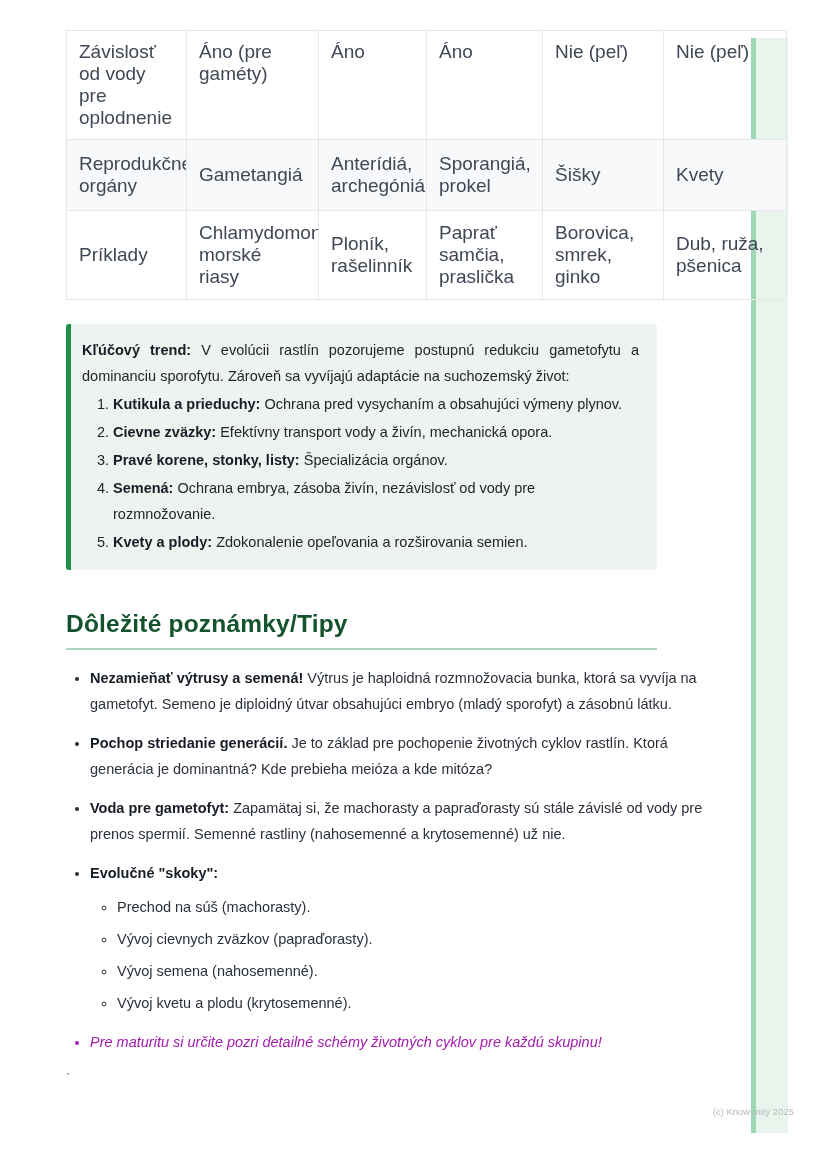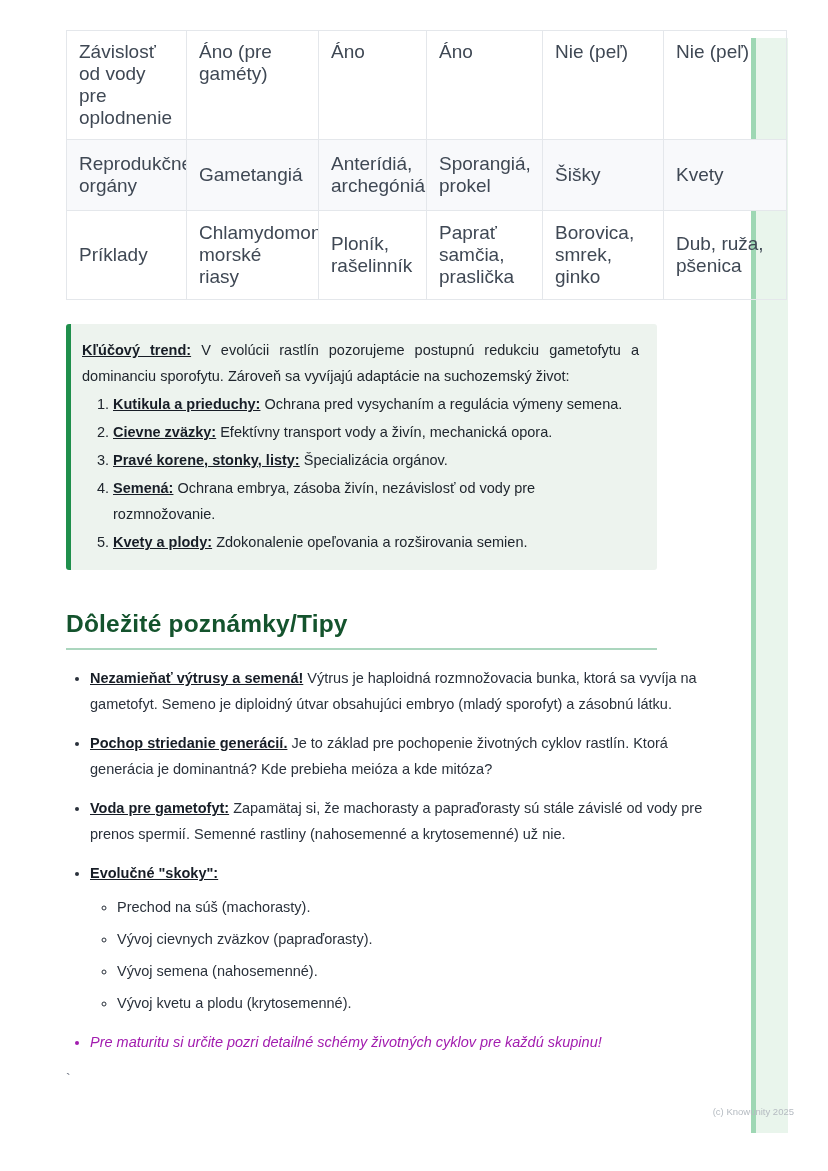--- a/index.html
+++ b/index.html
@@ -73,21 +73,21 @@
   }
   .callout p.lead {
     margin: 0;
     text-align: justify;
   }
   .callout ol {
     margin: 2px 0 0 0;
     padding-left: 31px;
   }
   .callout ol li { margin-bottom: 2px; }
-  .callout strong, .notes strong { color: #171d26; text-decoration: underline; }
+  .callout strong, .notes strong { color: #171d26; }
 
   
   h2.section-title {
     margin: 40px 0 0 0;
     font-size: 24.5px;
     font-weight: 700;
     color: #14532d;
     letter-spacing: 0.2px;
   }
   .section-divider {
@@ -182,21 +182,21 @@
             <td>Paprať samčia, praslička</td>
             <td>Borovica, smrek, ginko</td>
             <td>Dub, ruža, pšenica</td>
           </tr>
         </tbody>
     </table>
 
     <div class="callout">
       <p class="lead"><strong>Kľúčový trend:</strong> <span>V evolúcii rastlín pozorujeme postupnú redukciu gametofytu a dominanciu sporofytu. Zároveň sa vyvíjajú adaptácie na suchozemský život:</span></p>
       <ol id="callout-list">
-          <li><strong>Kutikula a prieduchy:</strong><span> Ochrana pred vysychaním a regulácia výmeny semena.</span></li>
+          <li><strong>Kutikula a prieduchy:</strong><span> Ochrana pred vysychaním a obsahujúci výmeny plynov.</span></li>
           <li><strong>Cievne zväzky:</strong><span> Efektívny transport vody a živín, mechanická opora.</span></li>
           <li><strong>Pravé korene, stonky, listy:</strong><span> Špecializácia orgánov.</span></li>
           <li><strong>Semená:</strong><span> Ochrana embrya, zásoba živín, nezávislosť od vody pre rozmnožovanie.</span></li>
           <li><strong>Kvety a plody:</strong><span> Zdokonalenie opeľovania a rozširovania semien.</span></li>
         </ol>
     </div>
 
     <h2 class="section-title">Dôležité poznámky/Tipy</h2>
     <hr class="section-divider">
 

